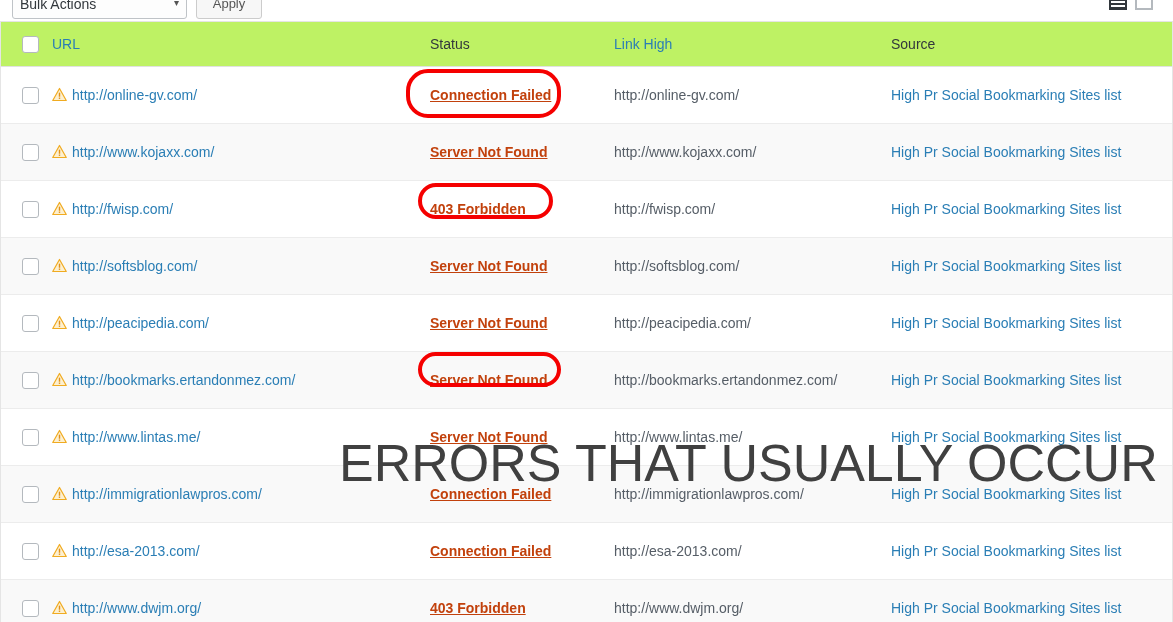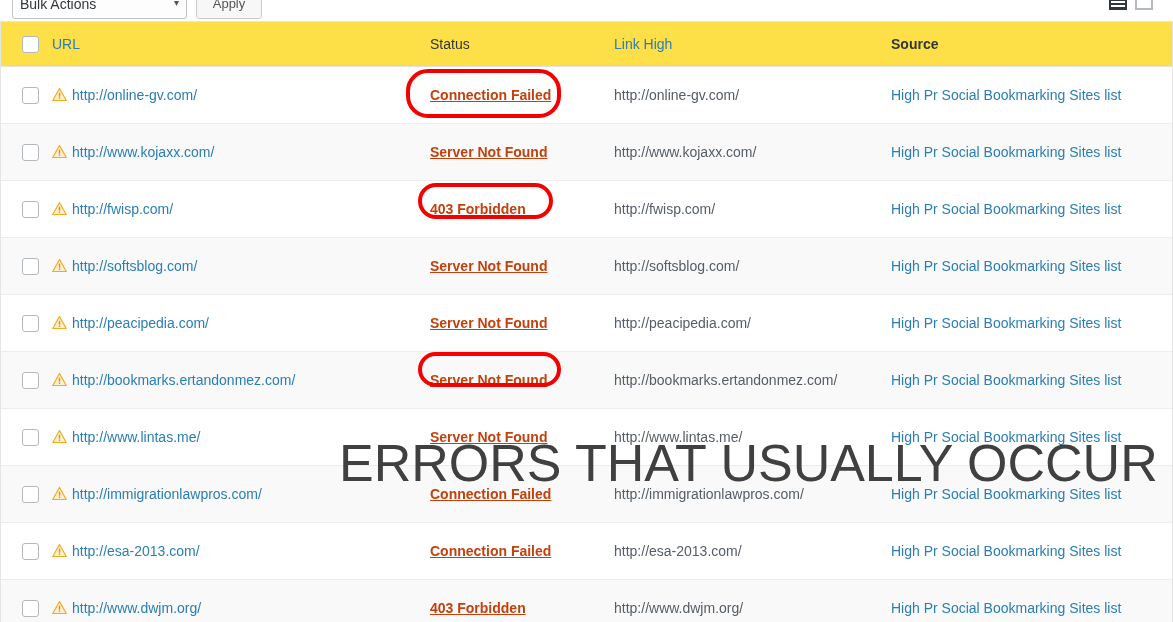--- a/index.html
+++ b/index.html
@@ -113,28 +113,28 @@
   table.links col.c-link   { width: 277px; }
   table.links col.c-source { width: 281px; }
 
   thead th {
     height: 44px;
     padding: 0;
     text-align: left;
     font-weight: normal;
     font-size: 14px;
     vertical-align: middle;
-    background: #fde047;
+    background: #bef264;
     border-bottom: 1px solid #e1e1e1;
     color: #32373c;
   }
   thead th.h-url    { padding-left: 3px; }
   thead th.h-status { padding-left: 0; }
   thead th.h-link   { padding-left: 0; }
-  thead th.h-source { padding-left: 0; font-weight: bold; }
+  thead th.h-source { padding-left: 0; }
   .col-link {
     color: #2a7eb5;
     text-decoration: none;
   }
   .col-plain { color: #32373c; }
 
   tbody tr { height: 56px; }
   tbody tr.odd  { background: #ffffff; }
   tbody tr.even { background: #f9f9f9; padding-left: 20px; }
   tbody td {

